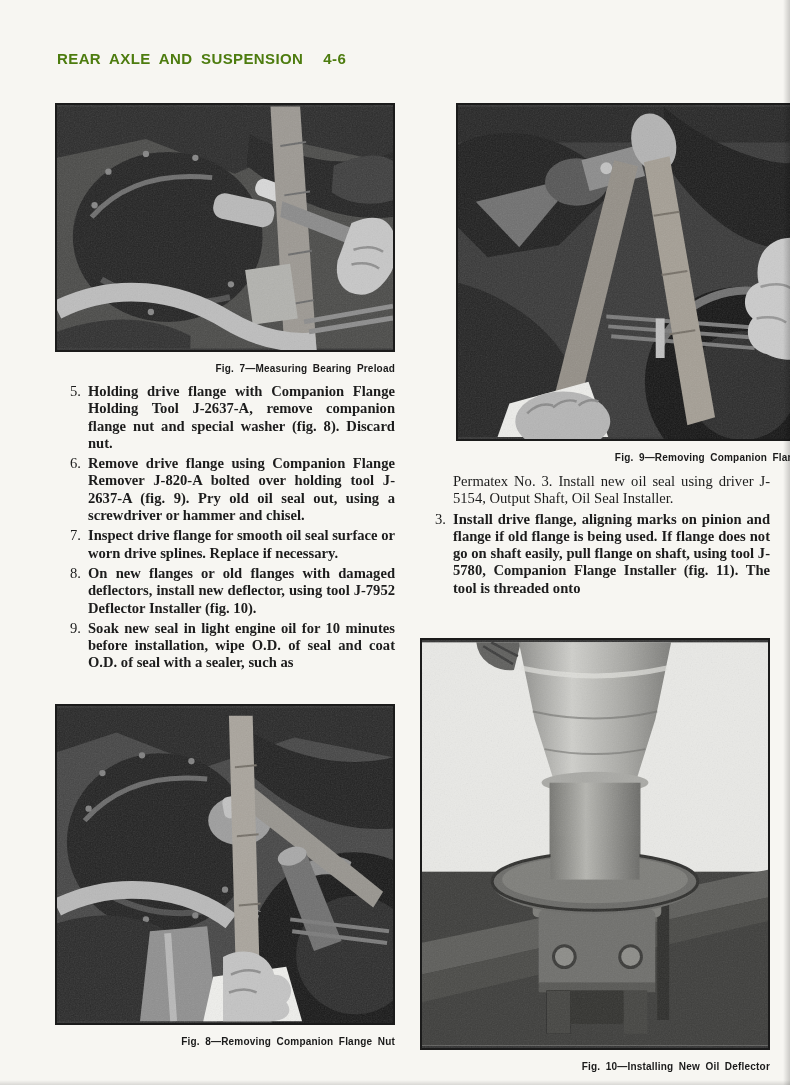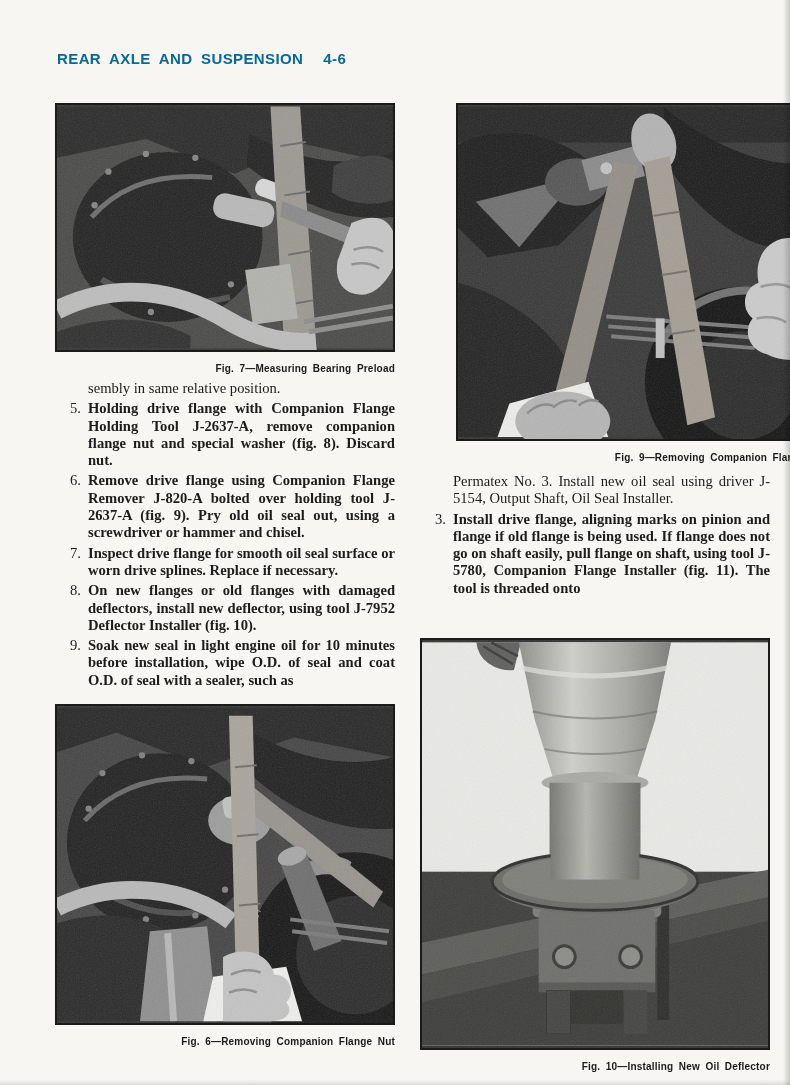--- a/index.html
+++ b/index.html
@@ -9,21 +9,21 @@
     font-family:"Liberation Serif","DejaVu Serif",serif;color:#1c1c1c;
   }
   .scan-edge-right{position:absolute;right:0;top:0;width:7px;height:100%;
     background:linear-gradient(to right,rgba(0,0,0,0),rgba(0,0,0,0.18));}
   .scan-edge-bottom{position:absolute;left:0;bottom:0;width:100%;height:5px;
     background:linear-gradient(to bottom,rgba(0,0,0,0),rgba(0,0,0,0.12));}
 
   .header{
     position:absolute;left:57px;top:50px;display:flex;align-items:baseline;gap:20px;
     font-family:"Liberation Sans","DejaVu Sans",sans-serif;font-weight:bold;
-    font-size:15px;letter-spacing:.4px;word-spacing:4px;color:#0369a1;
+    font-size:15px;letter-spacing:.4px;word-spacing:4px;color:#4d7c0f;
   }
   figure{margin:0;position:absolute;}
   .photo{border:2px solid #1b1b1b;background:#333;line-height:0;}
   .photo svg{display:block;}
   figcaption{
     font-family:"Liberation Sans","DejaVu Sans",sans-serif;font-weight:bold;
     font-size:10px;letter-spacing:.2px;word-spacing:2.5px;text-align:right;
     color:#1a1a1a;margin-top:11px;
   }
   .fig7{left:55px;top:103px;width:340px;}
@@ -127,21 +127,20 @@
         <polygon points="52,300 132,278 152,334 40,334" fill="#ededea"></polygon>
         <ellipse cx="106" cy="318" rx="48" ry="30" fill="#b5b5b5"></ellipse>
         <path d="M70,310 q12,-12 26,-8 M96,304 q12,-10 24,-6 M122,302 q10,-8 20,-4" stroke="#8a8a8a" stroke-width="2.5" fill="none"></path>
         <rect width="350" height="334" filter="url(#n9)" opacity="0.16"></rect>
       </svg>
     </div>
     <figcaption>Fig. 9—Removing Companion Flange</figcaption>
   </figure>
 
   <div class="textcol textcol-left">
-    <p class="cont">sembly in same relative position.</p>
     <div class="item">
       <span class="num">5.</span>
       <span class="itext">Holding drive flange with Companion Flange Holding Tool J-2637-A, remove companion flange nut and special washer (fig. 8). Discard nut.</span>
     </div>
     <div class="item">
       <span class="num">6.</span>
       <span class="itext">Remove drive flange using Companion Flange Remover J-820-A bolted over holding tool J-2637-A (fig. 9). Pry old oil seal out, using a screwdriver or hammer and chisel.</span>
     </div>
     <div class="item">
       <span class="num">7.</span>
@@ -205,21 +204,21 @@
         <polygon points="174,8 198,8 206,302 182,308" fill="#a9a49c"></polygon>
         <line x1="180" y1="60" x2="202" y2="58" stroke="#746f67" stroke-width="2"></line>
         <line x1="182" y1="130" x2="204" y2="128" stroke="#746f67" stroke-width="2"></line>
         <line x1="184" y1="200" x2="206" y2="198" stroke="#746f67" stroke-width="2"></line>
         <path d="M168,252 C190,240 214,248 220,270 C236,270 242,288 232,298 C240,308 232,317 216,317 L168,317 Z" fill="#c4c4c4"></path>
         <path d="M176,270 q16,-8 30,-2 M174,288 q16,-6 28,0" stroke="#8e8e8e" stroke-width="2.5" fill="none"></path>
         <path d="M236,214 L336,226 M238,226 L334,238" stroke="#7a7a7a" stroke-width="4"></path>
         <rect width="340" height="317" filter="url(#n8)" opacity="0.16"></rect>
       </svg>
     </div>
-    <figcaption>Fig. 6—Removing Companion Flange Nut</figcaption>
+    <figcaption>Fig. 8—Removing Companion Flange Nut</figcaption>
   </figure>
 
   <figure class="fig10">
     <div class="photo" style="height:408px">
       <svg viewBox="0 0 350 408" width="346" height="408">
         <defs>
           <filter id="n10">
               <feTurbulence type="fractalNoise" baseFrequency="0.8" numOctaves="2" stitchTiles="stitch"></feTurbulence>
               <feColorMatrix type="saturate" values="0"></feColorMatrix>
             </filter>

